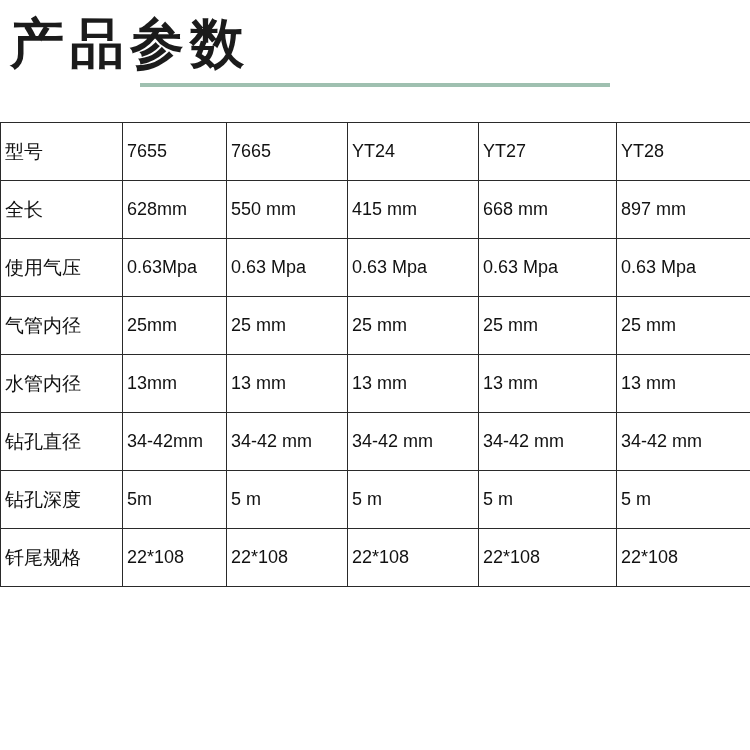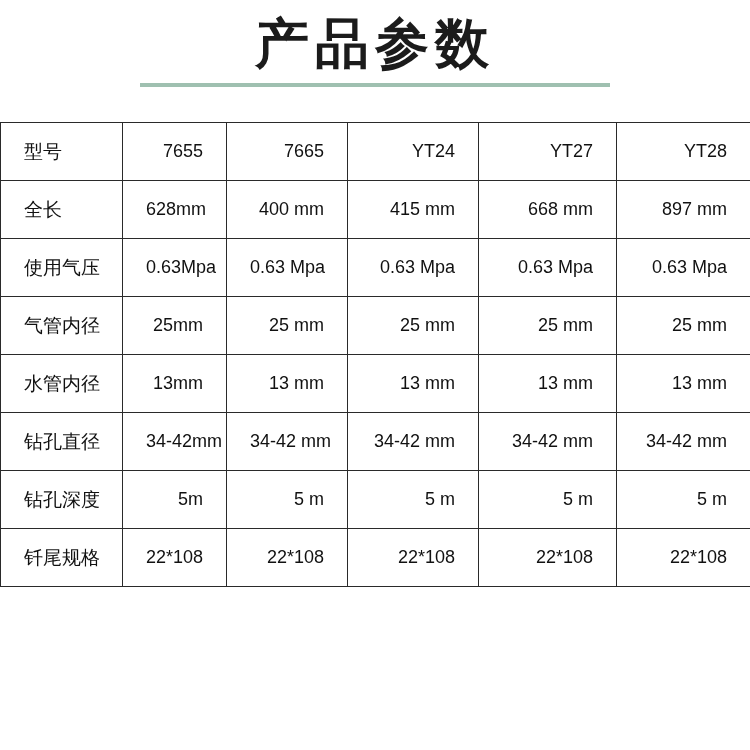--- a/index.html
+++ b/index.html
@@ -15,21 +15,21 @@
   }
   .page {
     position: relative;
     width: 750px;
     height: 750px;
     box-sizing: border-box;
   }
   .title-block {
     width: 750px;
     padding-top: 16px;
-    text-align: center;
+    text-align: left;
   }
   .title-text {
     display: inline-block;
     font-size: 54px;
     font-weight: bold;
     letter-spacing: 6px;
     color: #1b1b1b;
     line-height: 1.05;
     font-family: "DejaVu Sans", "Liberation Sans", sans-serif;
     padding: 0 10px 4px 10px;
@@ -47,36 +47,35 @@
     width: 750px;
   }
   table.spec {
     border-collapse: collapse;
     width: 750px;
     table-layout: fixed;
   }
   table.spec td {
     border: 1px solid #2a2a2a;
     height: 57px;
-    padding: 0 23px;
+    padding: 0 4px;
     font-size: 19px;
     color: #111111;
     vertical-align: middle;
     white-space: nowrap;
     overflow: hidden;
   }
   table.spec td.label {
     width: 122px;
     font-size: 19px;
     letter-spacing: 0px;
   }
   table.spec td.val {
     width: 125px;
     font-size: 18px;
-    text-align: right;
   }
   table.spec td.val-first {
     width: 104px;
     font-size: 18px;
   }
   
   table.spec col.c0 { width: 122px; }
   table.spec col.c1 { width: 104px; }
   table.spec col.c2 { width: 121px; }
   table.spec col.c3 { width: 131px; }
@@ -108,21 +107,21 @@
             <td class="label">型号</td>
             <td class="val val-first">7655</td>
             <td class="val">7665</td>
             <td class="val">YT24</td>
             <td class="val">YT27</td>
             <td class="val">YT28</td>
           </tr>
           <tr>
             <td class="label">全长</td>
             <td class="val val-first">628mm</td>
-            <td class="val">400 mm</td>
+            <td class="val">550 mm</td>
             <td class="val">415 mm</td>
             <td class="val">668 mm</td>
             <td class="val">897 mm</td>
           </tr>
           <tr>
             <td class="label">使用气压</td>
             <td class="val val-first">0.63Mpa</td>
             <td class="val">0.63 Mpa</td>
             <td class="val">0.63 Mpa</td>
             <td class="val">0.63 Mpa</td>

